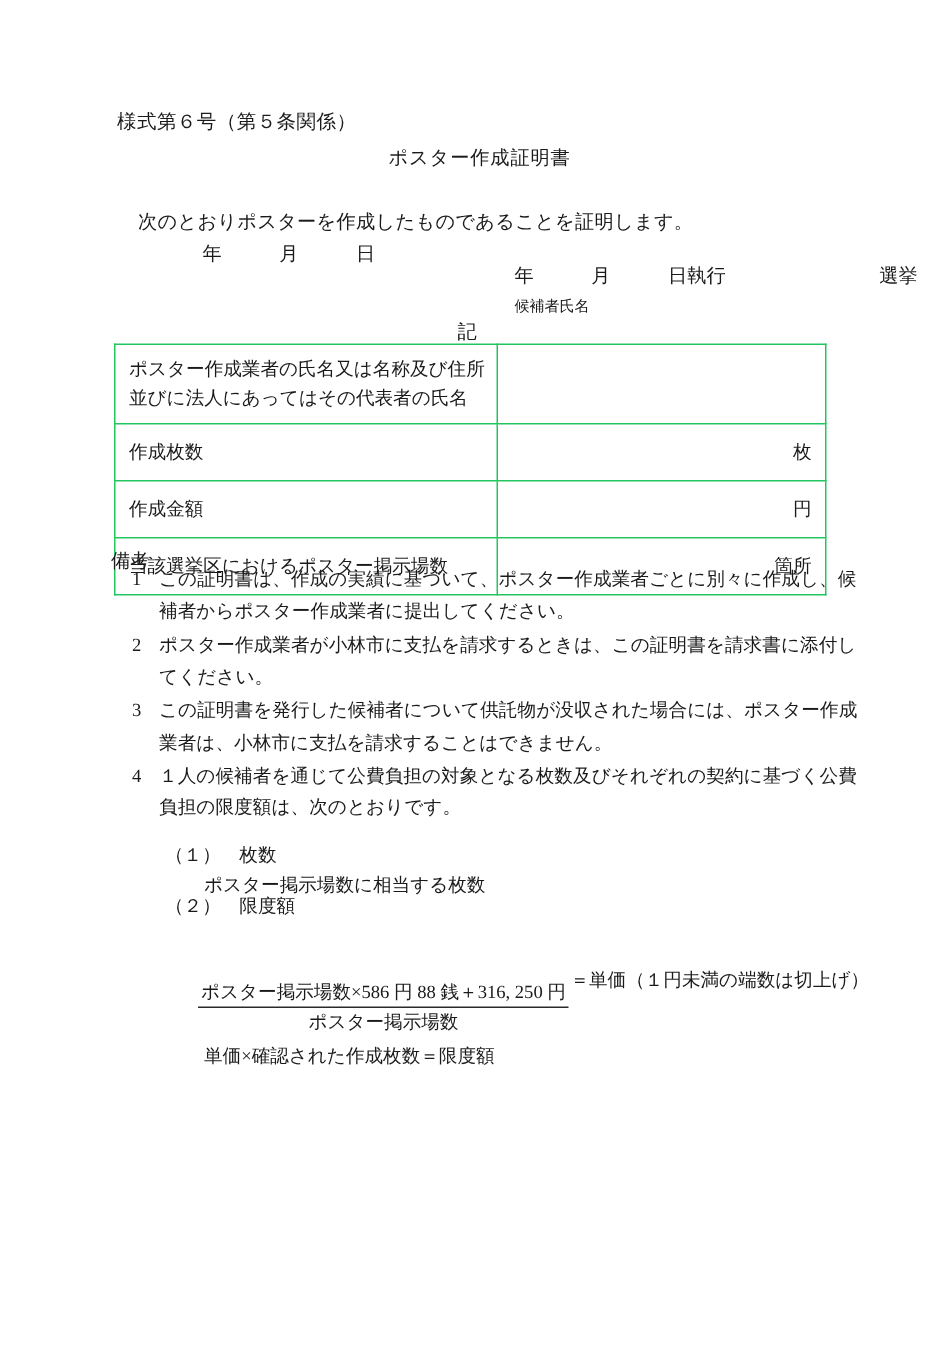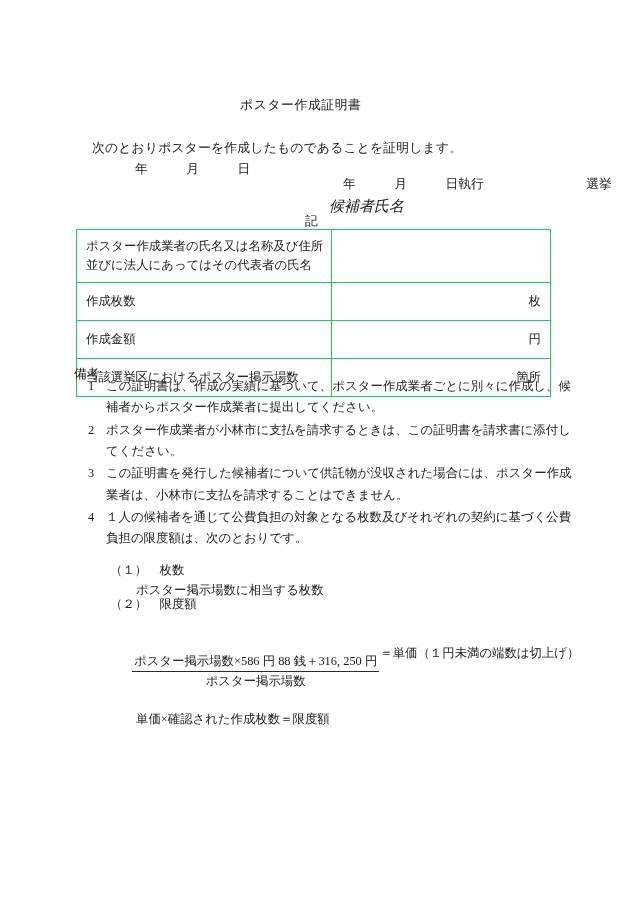--- a/index.html
+++ b/index.html
@@ -20,43 +20,42 @@
   
   .abs { position: absolute; white-space: pre; }
 
   
   #form-number {
     left: 78px; top: 72px;
     font-size: 13px;
     letter-spacing: 0.3px;
   }
   #doc-title {
-    left: 240px; top: 97px;
+    left: 259px; top: 97px;
     font-size: 12.8px;
     letter-spacing: 0.6px;
   }
 
   
   #certify-statement {
     left: 92px; top: 140px;
     font-size: 12.8px;
     letter-spacing: 0.2px;
   }
   #date-line-left {
     left: 135px; top: 161px;
     font-size: 12.8px;
   }
   #election-line {
     left: 343px; top: 176px;
     font-size: 12.8px;
   }
   #candidate-name-line {
-    left: 329px; top: 197px;
-    font-size: 15px;
-    font-style: italic;
+    left: 343px; top: 197px;
+    font-size: 10px;
   }
   #ki-mark {
     left: 305px; top: 213px;
     font-size: 12.8px;
   }
 
   
   .form-table {
     position: absolute;
     left: 76px;
@@ -169,28 +168,29 @@
   }
   .formula-tail {
     white-space: pre;
     line-height: 1.3;
     padding-left: 1px;
   }
   #formula-final {
     padding-left: 62px;
     line-height: 1.6;
     white-space: pre;
-    margin-top: 21px;
+    margin-top: 6px;
   }
 </style>
 </head>
 <body>
 
 <div class="page">
 
+  <div class="abs" id="form-number">様式第６号（第５条関係）</div>
 
   <div class="abs" id="doc-title">ポスター作成証明書</div>
 
   <div class="abs" id="certify-statement">次のとおりポスターを作成したものであることを証明します。</div>
 
   <div class="abs" id="date-line-left">年　　　月　　　日</div>
 
   <div class="abs" id="election-line">年　　　月　　　日執行　　　　　　　　選挙</div>
 
   <div class="abs" id="candidate-name-line">候補者氏名</div>

